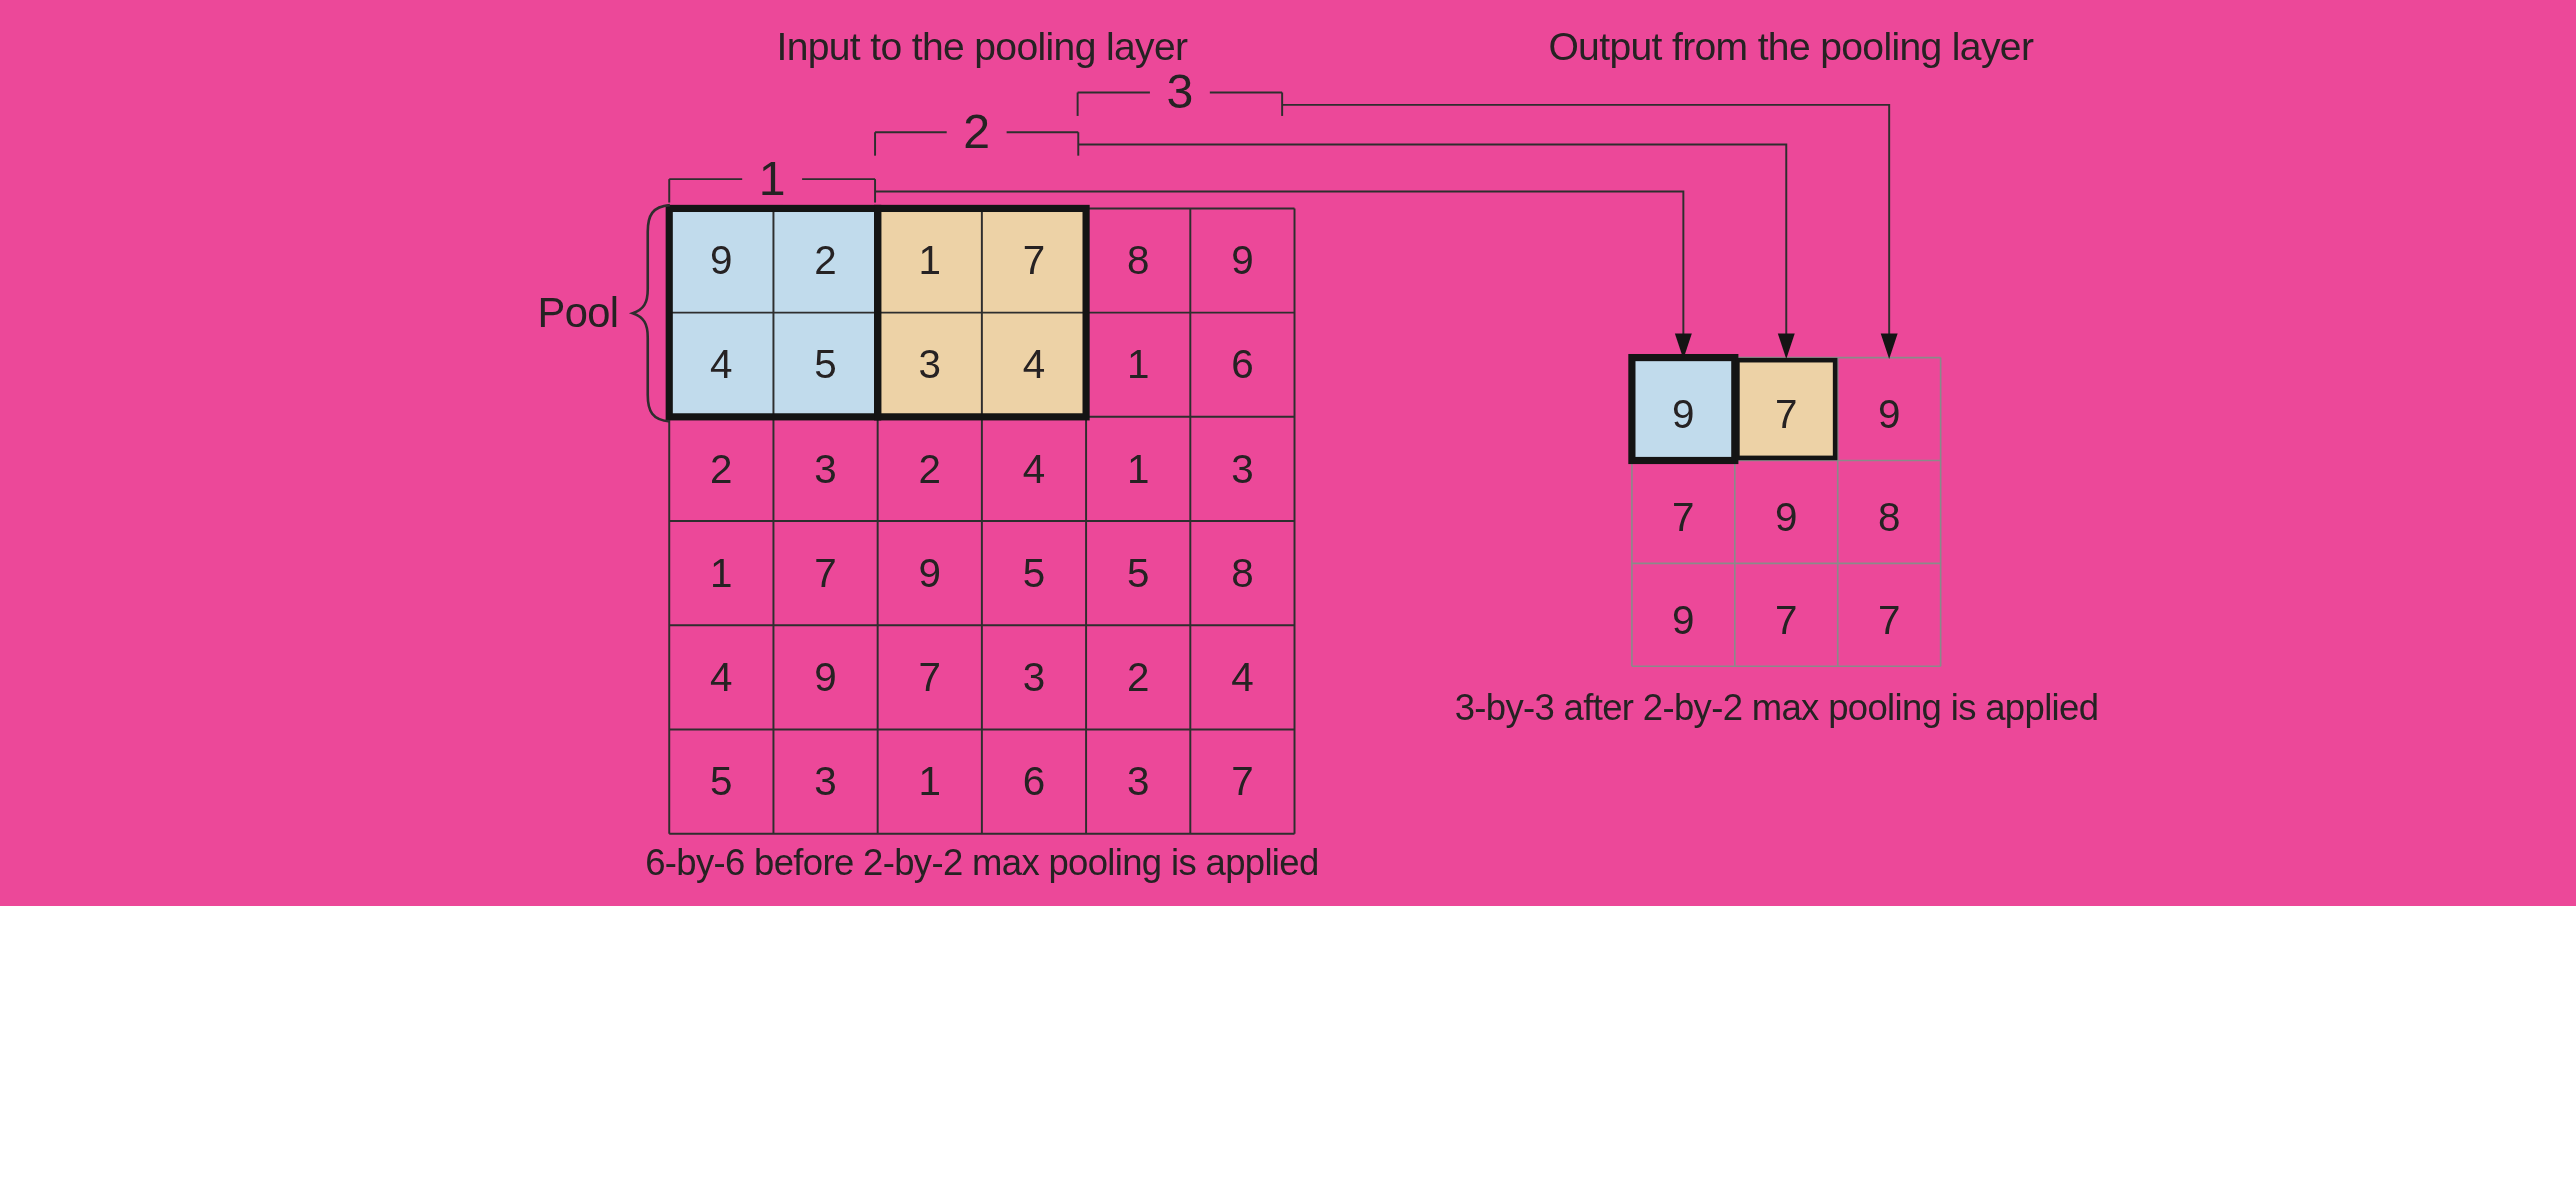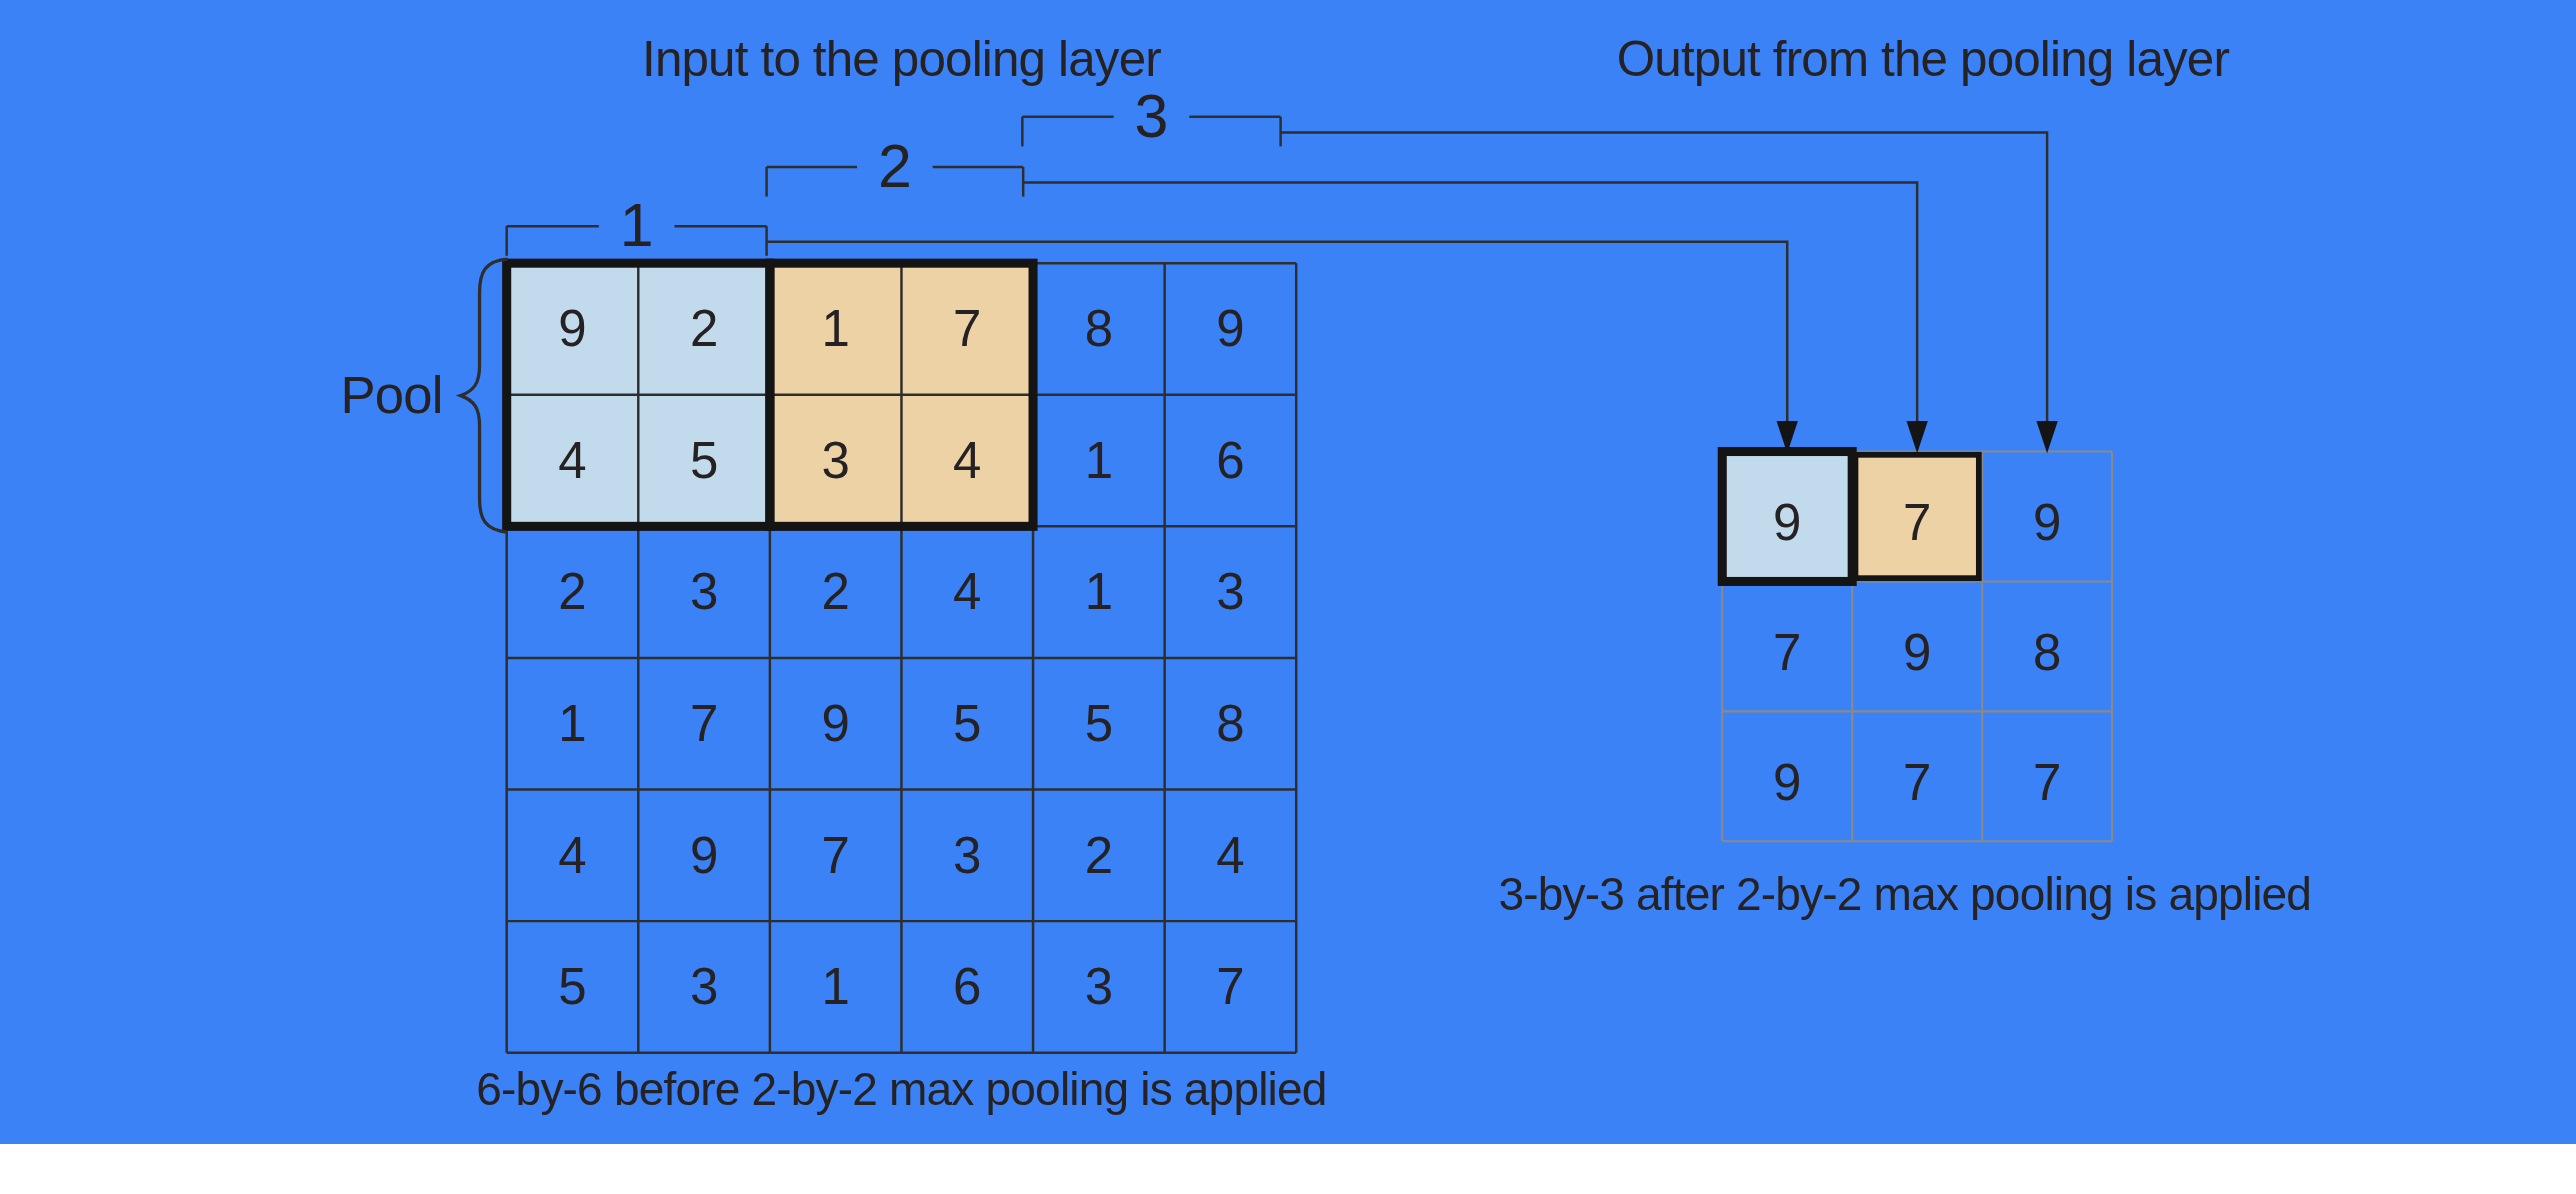--- a/index.html
+++ b/index.html
@@ -1,20 +1,20 @@
 <!DOCTYPE html>
 <html style="font-size:13.7px"><head>
 <meta charset="utf-8">
 <style>
   html, body { margin: 0; padding: 0; background: #ffffff; }
   .canvas {
     position: relative;
     width: 2576px;
-    height: 1144px;
-    background: #3b82f6;
+    height: 906px;
+    background: #ec4899;
     overflow: hidden;
   }
   svg { display: block; width: 100%; height: 100%; }
   svg text {
     font-family: "Liberation Sans", "DejaVu Sans", sans-serif;
     fill: #262223;
   }
   .title       { font-size: 60px; letter-spacing: -1px; }
   .caption     { font-size: 56px; letter-spacing: -1px; }
   .pool-label  { font-size: 64px; letter-spacing: -1px; }

